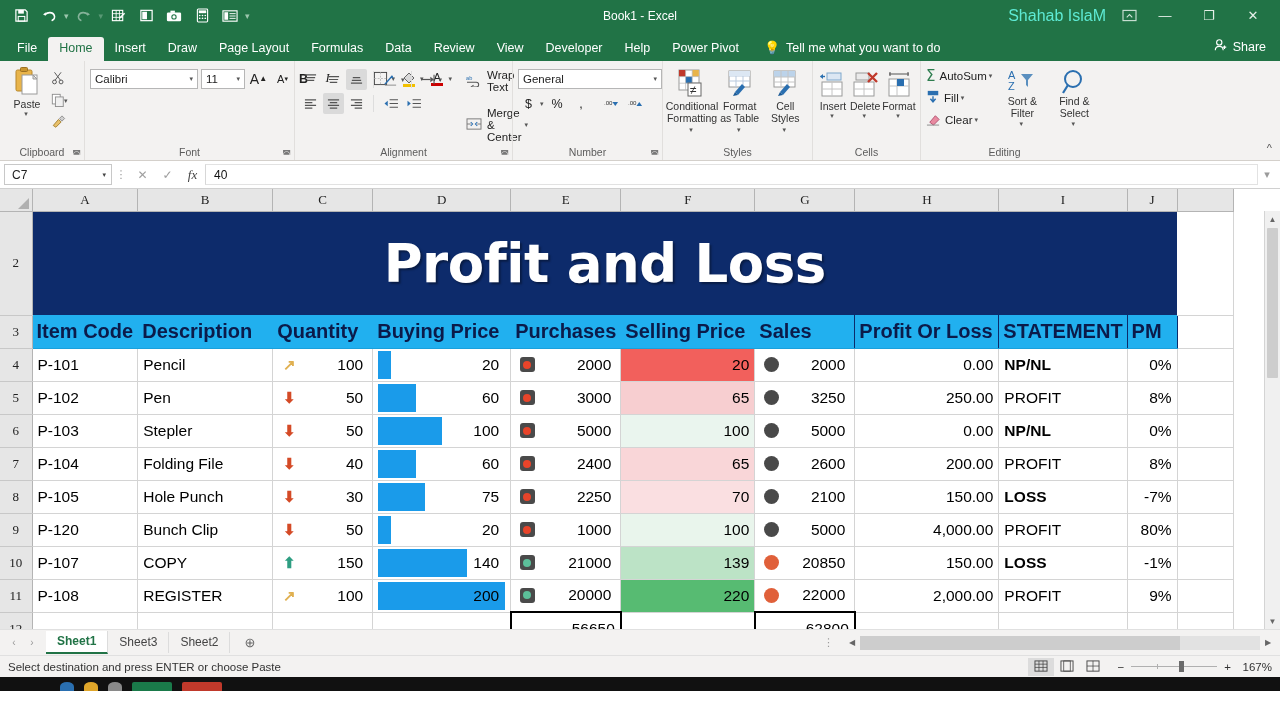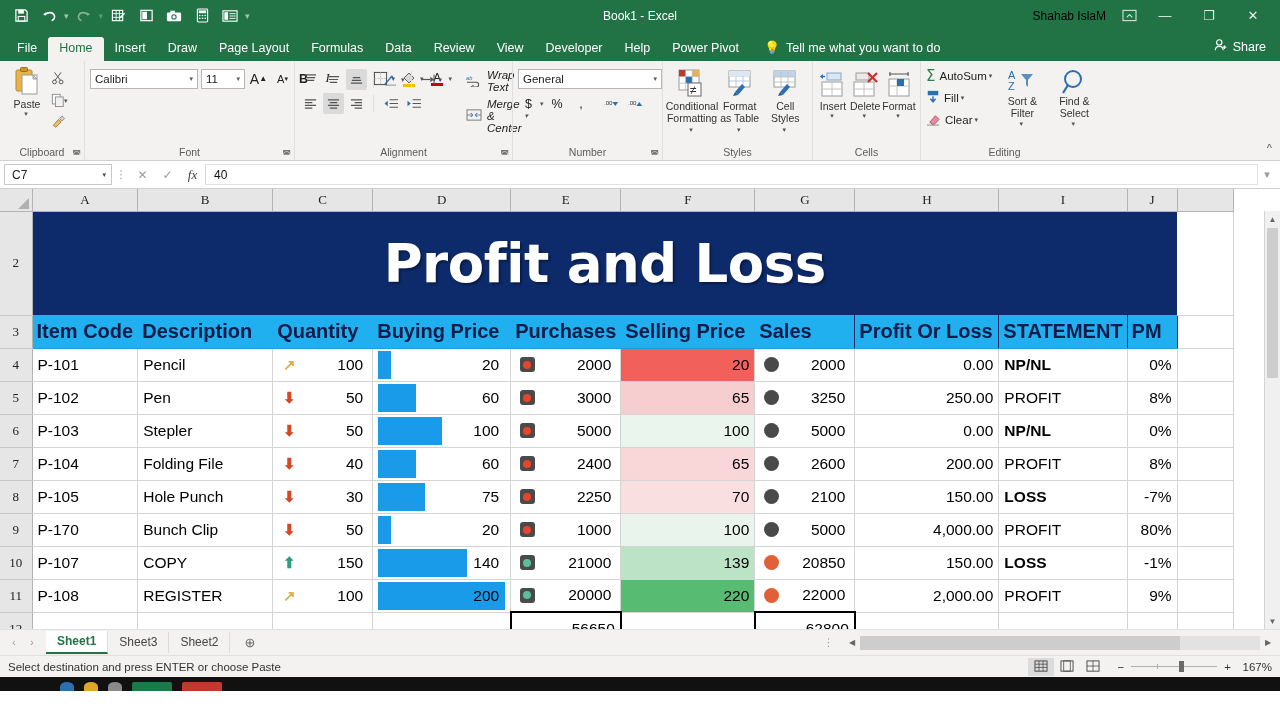--- a/index.html
+++ b/index.html
@@ -23,21 +23,21 @@
   }
   .qat-btn svg { display:block; }
   .qat-sep { color:#9cc6ad; font-size:9px; }
   .win-title {
     position: absolute; left: 0; right: 0; text-align: center;
     color: #fff; font-size: 12px; pointer-events: none;
   }
   .tb-right {
     margin-left: auto; display: flex; align-items: center; gap: 2px; padding-right: 6px;
   }
-  .user-name { color: #000000; font-size: 12px; margin-right: 8px; }
+  .user-name { color: #5eead4; font-size: 16px; margin-right: 8px; }
   .tb-icon {
     width: 26px; height: 24px; color: #cfe3d8; display:flex; align-items:center; justify-content:center;
     font-size: 12px;
   }
   .tb-win {
     width: 42px; height: 31px; color: #e6efe9; display: flex; align-items: center;
     justify-content: center; font-size: 13px;
   }
 
   
@@ -98,21 +98,21 @@
     min-width: 21px; height: 21px; display:flex; align-items:center; justify-content:center;
     font-size: 12.5px; color:#222;
   }
   .ic-btn.sm { font-size: 11px; }
   .caret { font-size:7px; color:#555; margin-left:-2px; }
 
   
   .aling { width: 218px; }
   .al-left { display:flex; flex-direction:column; gap:3px; }
   .al-row { display:flex; align-items:center; gap:2px; }
-  .al-right { display:flex; flex-direction:column; gap:5px; padding-left:8px;font-style:italic; }
+  .al-right { display:flex; flex-direction:column; gap:14px; padding-left:8px; }
   .al-txt { display:flex; align-items:center; gap:5px; font-size:11.5px; color:#222; }
   .vsep { width:1px; background:#ddd; align-self:stretch; margin:2px 4px; }
 
   
   .numg { width: 150px; }
   .num-row2 { display:flex; align-items:center; gap:3px; margin-top:4px; }
 
   
   .styg { width: 150px; }
   .bigbtn {
@@ -1051,21 +1051,21 @@
               </div>
             </td>
         <td class="cell num red-num">150.00</td>
         <td class="cell st-loss">LOSS</td>
         <td class="cell num">-7%</td>
         <td class="cell"></td>
       </tr>
 
       <tr>
         <td class="rowhead">9</td>
-        <td class="cell">P-170</td>
+        <td class="cell">P-120</td>
         <td class="cell">Bunch Clip</td>
         <td class="cell">
               <div class="iconcell">
                 <span class="icsp">
                   <span class="arr" style="color:#d44a26">⬇</span>
                 </span>
                 <span class="icv">50</span>
               </div>
             </td>
         <td class="cell">

